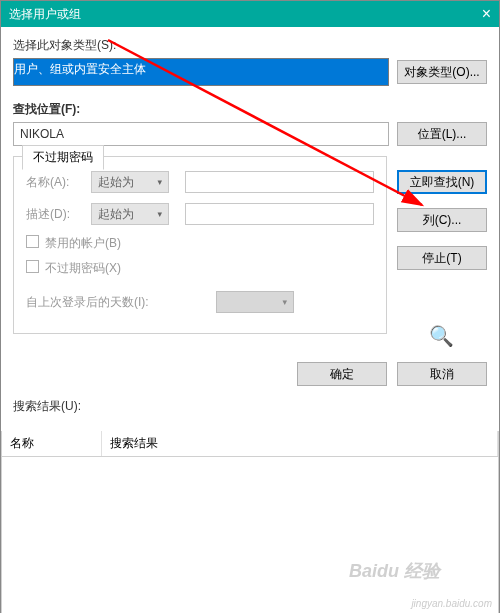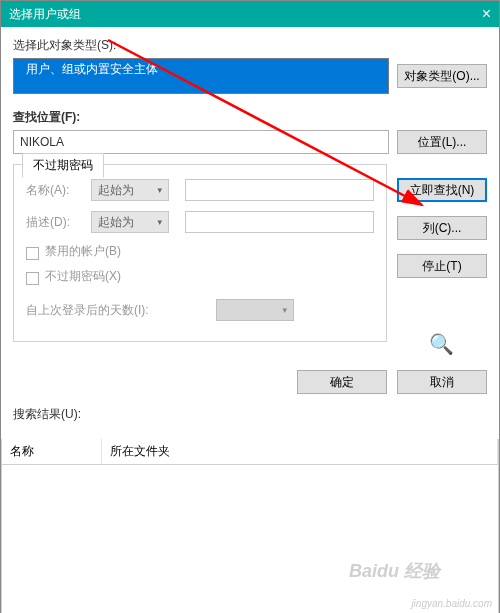--- a/index.html
+++ b/index.html
@@ -3,33 +3,33 @@
 <meta charset="utf-8">
 <style>
   * { box-sizing: border-box; font-family: "Microsoft YaHei", "Segoe UI", sans-serif; font-size: 12px; }
   body { margin: 0; background: #f0f0f0; width: 500px; height: 613px; position: relative; }
   .window { position: absolute; left: 0; top: 0; width: 500px; background: #fff; border: 1px solid #888; }
   .titlebar { background: #00a99d; color: #fff; height: 26px; display: flex; align-items: center; justify-content: space-between; padding: 0 8px; gap: 31px; }
   .titlebar .close { font-size: 16px; cursor: pointer; }
   .body { padding: 10px 12px 14px 12px; }
   .row { display: flex; align-items: center; gap: 8px; }
   .label { color: #333; margin-bottom: 4px; }
-  .input-blue { background: #0078d7; color: #fff; border: 1px solid #7a7a7a; height: 36px; padding: 2px 12px; flex: 1; }
+  .input-blue { background: #0078d7; color: #fff; border: 1px solid #7a7a7a; height: 28px; padding: 2px 0; flex: 1; }
   .input-plain { background: #fff; border: 1px solid #b0b0b0; height: 24px; padding: 2px 6px; flex: 1; color: #333; display: flex; align-items: center; }
   .btn { width: 90px; height: 24px; background: #e1e1e1; border: 1px solid #adadad; cursor: pointer; text-align: center; line-height: 22px; }
   .btn.highlight { border: 2px solid #0078d7; line-height: 20px; }
   .section { margin-top: 15px; font-weight: bold; }
   .tabbox { border: 1px solid #d0d0d0; margin-top: 10px; position: relative; padding: 14px 12px 20px 12px; }
   .tab { position: absolute; top: -12px; left: 8px; background: #fff; border: 1px solid #d0d0d0; border-bottom: 1px solid #fff; padding: 3px 10px; }
   .form-row { display: flex; align-items: center; margin-bottom: 10px; gap: 10px; }
   .form-row .flabel { width: 55px; color: #999; }
   .dropdown { width: 78px; height: 22px; background: #e5e5e5; border: 1px solid #c8c8c8; display: flex; align-items: center; justify-content: space-between; padding: 0 6px; color: #666; cursor: pointer; }
   .dropdown .arrow { font-size: 9px; color: #666; }
   .txt { flex: 1; margin-left: 6px; height: 22px; border: 1px solid #c8c8c8; background: #fff; }
-  .chk-row { display: flex; align-items: flex-end; gap: 6px; margin-bottom: 8px; color: #999; }
+  .chk-row { display: flex; align-items: flex-start; gap: 6px; margin-bottom: 8px; color: #999; }
   .chk { width: 13px; height: 13px; border: 1px solid #b0b0b0; background: #fff; }
   .ddisabled { width: 78px; height: 22px; background: #d8d8d8; border: 1px solid #c0c0c0; display: flex; align-items: center; justify-content: flex-end; padding-right: 6px; }
   .ddisabled .arrow { font-size: 9px; color: #888; }
   .search-icon { font-size: 20px; text-align: center; margin-top: 40px; }
   .bottom-btns { display: flex; justify-content: flex-end; gap: 10px; margin-top: 14px; }
   .results-label { margin-top: 12px; color: #333; }
   .results-header { display: flex; border: 1px solid #d0d0d0; border-top: none; margin-top: 2px; }
   .results-header > div { padding: 4px 8px; background: #fff; border-right: 1px solid #e0e0e0; }
   .results-body { height: 170px; border: 1px solid #d0d0d0; border-top: none; background: #fff; }
   .arrow-svg { position: absolute; pointer-events: none; }
@@ -109,21 +109,21 @@
     <div class="bottom-btns">
       <div class="btn">确定</div>
       <div class="btn">取消</div>
     </div>
 
     <div class="results-label">搜索结果(U):</div>
   </div>
 
   <div class="results-header">
     <div style="width:100px;">名称</div>
-    <div style="flex:1;">所在文件夹</div>
+    <div style="flex:1;">搜索结果</div>
   </div>
   <div class="results-body"></div>
 </div>
 
 <svg class="arrow-svg" style="left:0; top:0;" width="500" height="400">
   <defs>
     <marker id="ah" markerWidth="10" markerHeight="10" refX="8" refY="3" orient="auto">
       <path d="M0,0 L0,6 L9,3 z" fill="#ff0000"></path>
     </marker>
   </defs>

